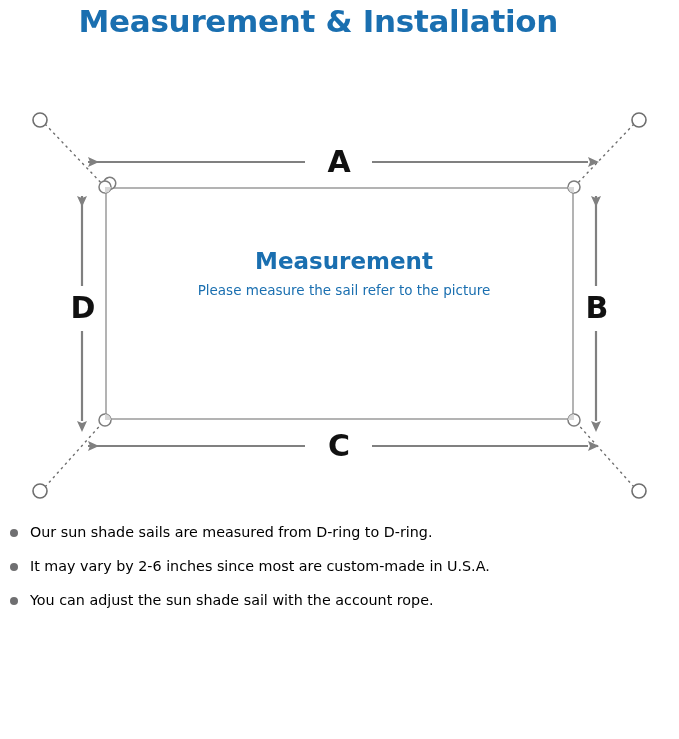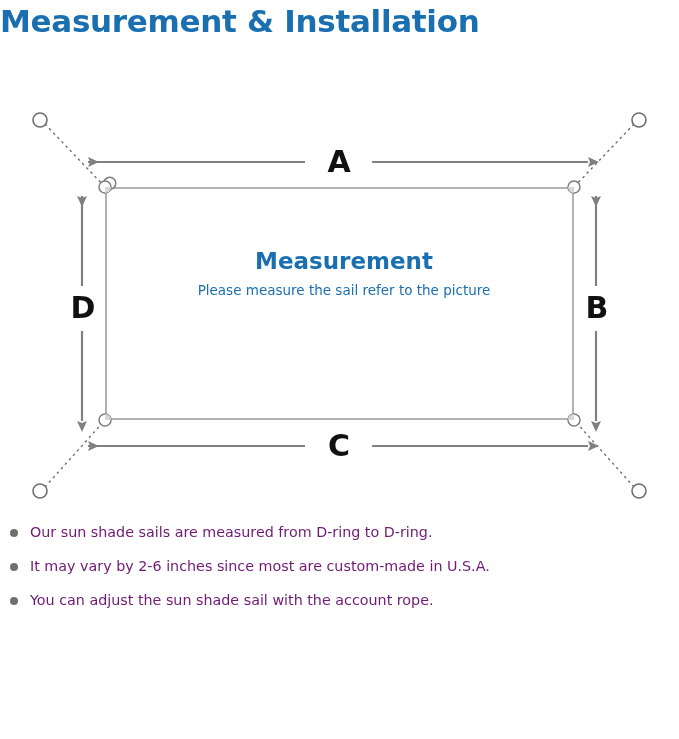--- a/index.html
+++ b/index.html
@@ -17,21 +17,21 @@
   }
 
   
   #title {
     position: absolute;
     left: 0;
     top: 0;
     width: 558px;
     height: 46px;
     line-height: 42px;
-    text-align: left;
+    text-align: right;
     font-size: 31px;
     font-weight: bold;
     letter-spacing: -0.3px;
     color: #1a6fb0;
     font-family: "DejaVu Sans", sans-serif;
     white-space: nowrap;
   }
 
   
   #diagram {
@@ -75,21 +75,21 @@
     top: 523px;
     width: 679px;
   }
   .note {
     position: relative;
     padding-left: 30px;
     margin-bottom: 15px;
     font-family: "DejaVu Sans", sans-serif;
     font-size: 14.3px;
     line-height: 1.33;
-    color: #701a75;
+    color: #000000;
   }
   .note .dot {
     position: absolute;
     left: 10px;
     top: 6px;
     width: 8px;
     height: 8px;
     border-radius: 50%;
     background: #6f6f71;
   }

